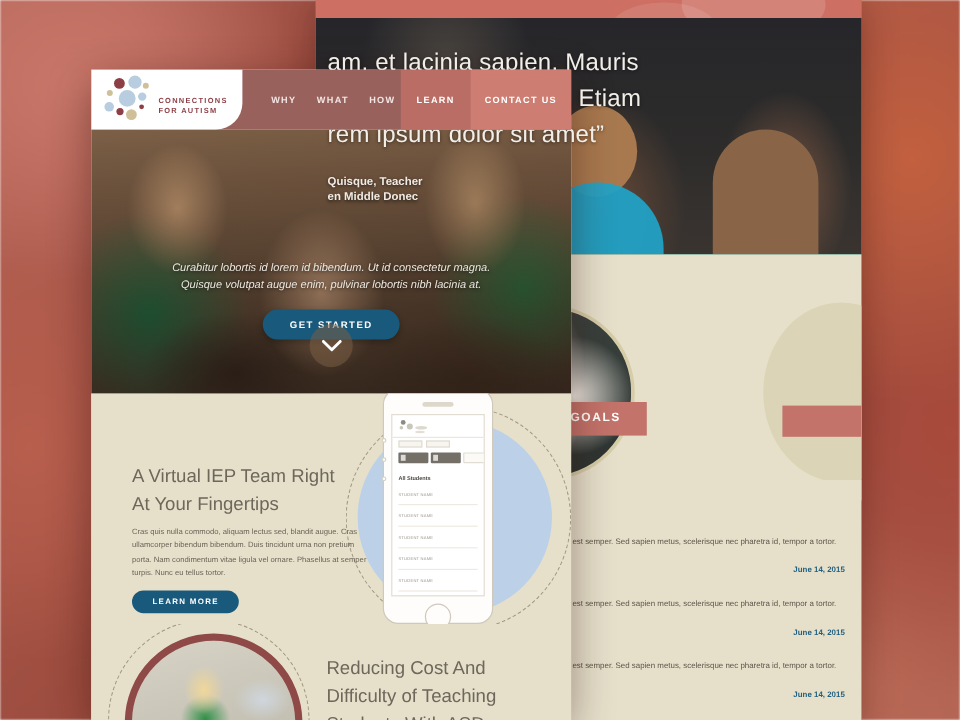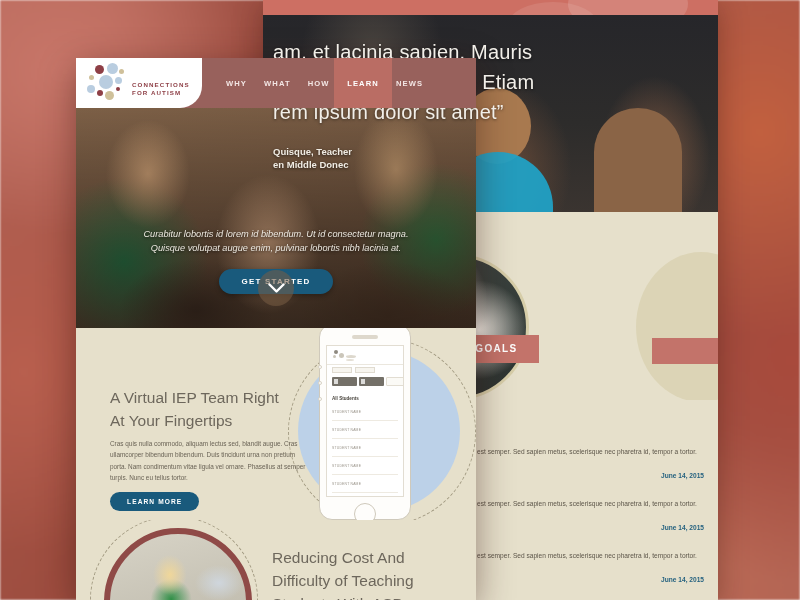--- a/index.html
+++ b/index.html
@@ -224,21 +224,21 @@
     content: ""; position: absolute; inset: 0;
     background: linear-gradient(180deg, rgba(0,0,0,.10) 0%, rgba(0,0,0,.34) 60%, rgba(0,0,0,.46) 100%);
   }
   .hero-inner { position: absolute; inset: 0; z-index: 2; text-align: center; padding-top: 100px; }
   .hero-title {
     color: #fff; font-size: 20.5px; font-weight: 400; letter-spacing: .1px;
     text-shadow: 0 1px 4px rgba(0,0,0,.55);
   }
   .hero-sub {
     color: #ece8e0; font-size: 9.2px; line-height: 14px; font-style: italic;
-    margin-top: 19px; text-shadow: 0 1px 3px rgba(0,0,0,.6);
+    margin-top: 8px; text-shadow: 0 1px 3px rgba(0,0,0,.6);
   }
   .btn-getstarted {
     display: inline-block; margin-top: 14px;
     background: #195a7c; color: #fff;
     padding: 8px 22px; border-radius: 14px;
     font-size: 8px; font-weight: 700; letter-spacing: 1.2px;
     box-shadow: 0 2px 5px rgba(0,0,0,.3);
   }
   .scroll-chevron {
     position: absolute; left: 50%; top: 212px; transform: translateX(-50%);
@@ -448,20 +448,21 @@
 
     <nav class="fp-nav">
       <a class="nav-link">WHY</a>
       <a class="nav-link">WHAT</a>
       <a class="nav-link">HOW</a>
       <a class="nav-link">ABOUT</a>
       <a class="nav-link">NEWS</a>
     </nav>
 
     <div class="btn-login">LEARN</div>
+    <div class="btn-contact">CONTACT US</div>
   </div>
 
   <div class="fp-hero">
     <div class="hero-inner">
       <div class="hero-sub">
         <div>Curabitur lobortis id lorem id bibendum. Ut id consectetur magna.</div>
         <div>Quisque volutpat augue enim, pulvinar lobortis nibh lacinia at.</div>
       </div>
       <div class="btn-getstarted">GET STARTED</div>
     </div>

